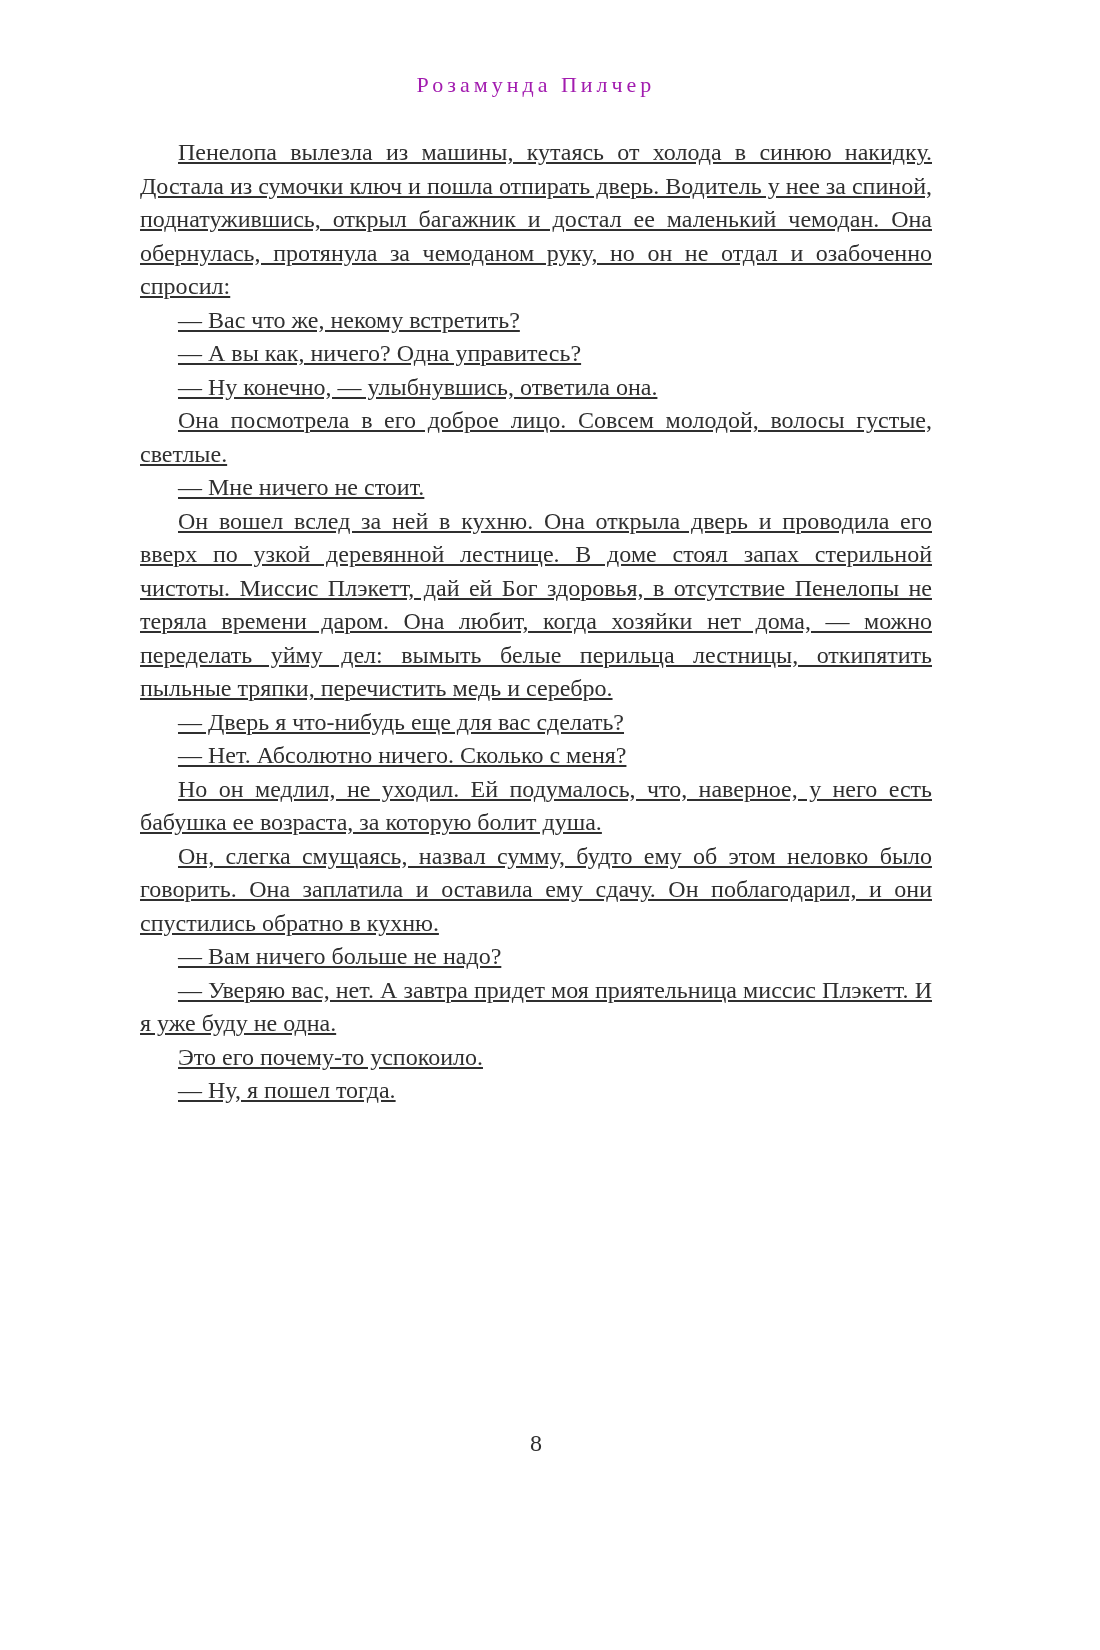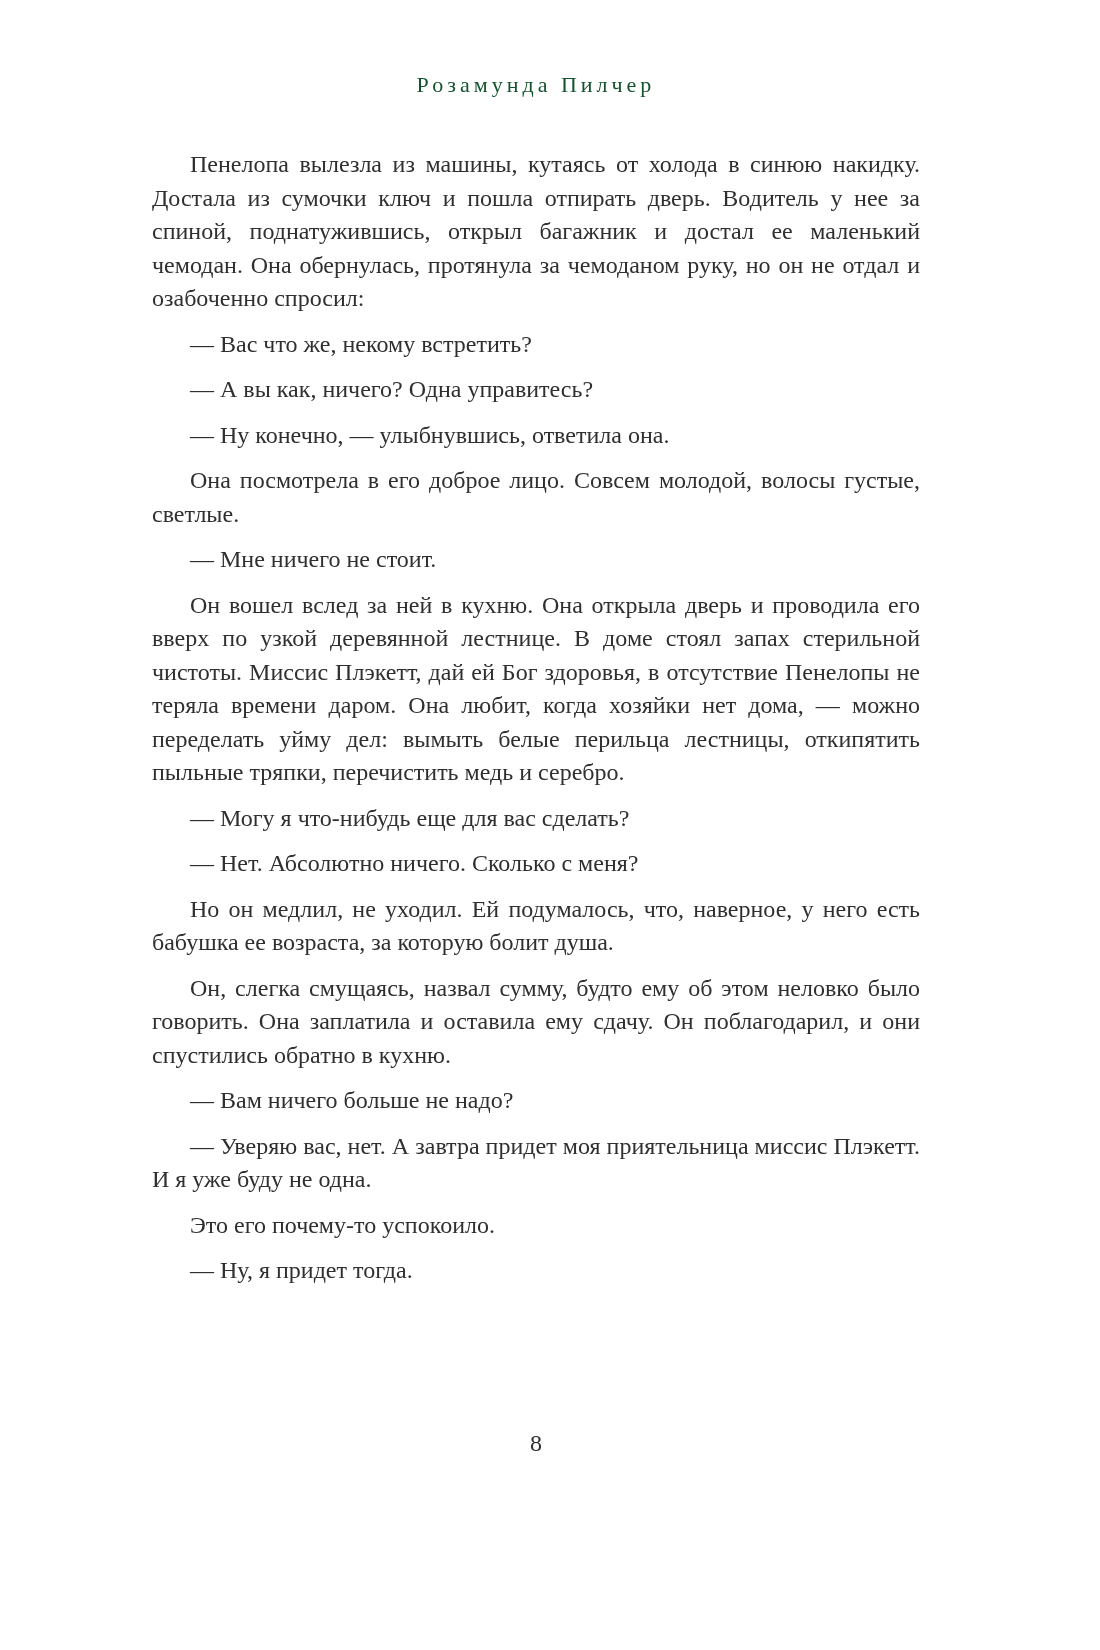--- a/index.html
+++ b/index.html
@@ -18,37 +18,38 @@
       overflow: hidden;
     }
     .running-head {
       position: absolute;
       top: 72px;
       left: 140px;
       width: 792px;
       text-align: center;
       font-size: 22px;
       letter-spacing: 4px;
-      color: #14532d;
+      color: #a21caf;
       white-space: nowrap;
     }
     .body-text {
       position: absolute;
       top: 136px;
       left: 140px;
       width: 792px;
       font-size: 24px;
       line-height: 33.5px;
       text-align: justify;
       text-justify: inter-word;
     }
     .body-text p {
-      margin: 12px;
+      margin: 0;
       padding: 0;
       text-indent: 38px;
+      text-decoration: underline;
     }
     .page-number {
       position: absolute;
       top: 1430px;
       left: 140px;
       width: 792px;
       text-align: center;
       font-size: 24px;
       color: #2f2f2f;
     }
@@ -60,24 +61,24 @@
   <div class="running-head">Розамунда Пилчер</div>
 
   <div class="body-text">
       <p>Пенелопа вылезла из машины, кутаясь от холода в синюю накидку. Достала из сумочки ключ и пошла отпирать дверь. Водитель у нее за спиной, поднатужившись, открыл багажник и достал ее маленький чемодан. Она обернулась, протянула за чемоданом руку, но он не отдал и озабоченно спросил:</p>
       <p>— Вас что же, некому встретить?</p>
       <p>— А вы как, ничего? Одна управитесь?</p>
       <p>— Ну конечно, — улыбнувшись, ответила она.</p>
       <p>Она посмотрела в его доброе лицо. Совсем молодой, волосы густые, светлые.</p>
       <p>— Мне ничего не стоит.</p>
       <p>Он вошел вслед за ней в кухню. Она открыла дверь и проводила его вверх по узкой деревянной лестнице. В доме стоял запах стерильной чистоты. Миссис Плэкетт, дай ей Бог здоровья, в отсутствие Пенелопы не теряла времени даром. Она любит, когда хозяйки нет дома, — можно переделать уйму дел: вымыть белые перильца лестницы, откипятить пыльные тряпки, перечистить медь и серебро.</p>
-      <p>— Могу я что-нибудь еще для вас сделать?</p>
+      <p>— Дверь я что-нибудь еще для вас сделать?</p>
       <p>— Нет. Абсолютно ничего. Сколько с меня?</p>
       <p>Но он медлил, не уходил. Ей подумалось, что, наверное, у него есть бабушка ее возраста, за которую болит душа.</p>
       <p>Он, слегка смущаясь, назвал сумму, будто ему об этом неловко было говорить. Она заплатила и оставила ему сдачу. Он поблагодарил, и они спустились обратно в кухню.</p>
       <p>— Вам ничего больше не надо?</p>
       <p>— Уверяю вас, нет. А завтра придет моя приятельница миссис Плэкетт. И я уже буду не одна.</p>
       <p>Это его почему-то успокоило.</p>
-      <p>— Ну, я придет тогда.</p>
+      <p>— Ну, я пошел тогда.</p>
     </div>
 
   <div class="page-number">8</div>
 </div>
 
 </body></html>

